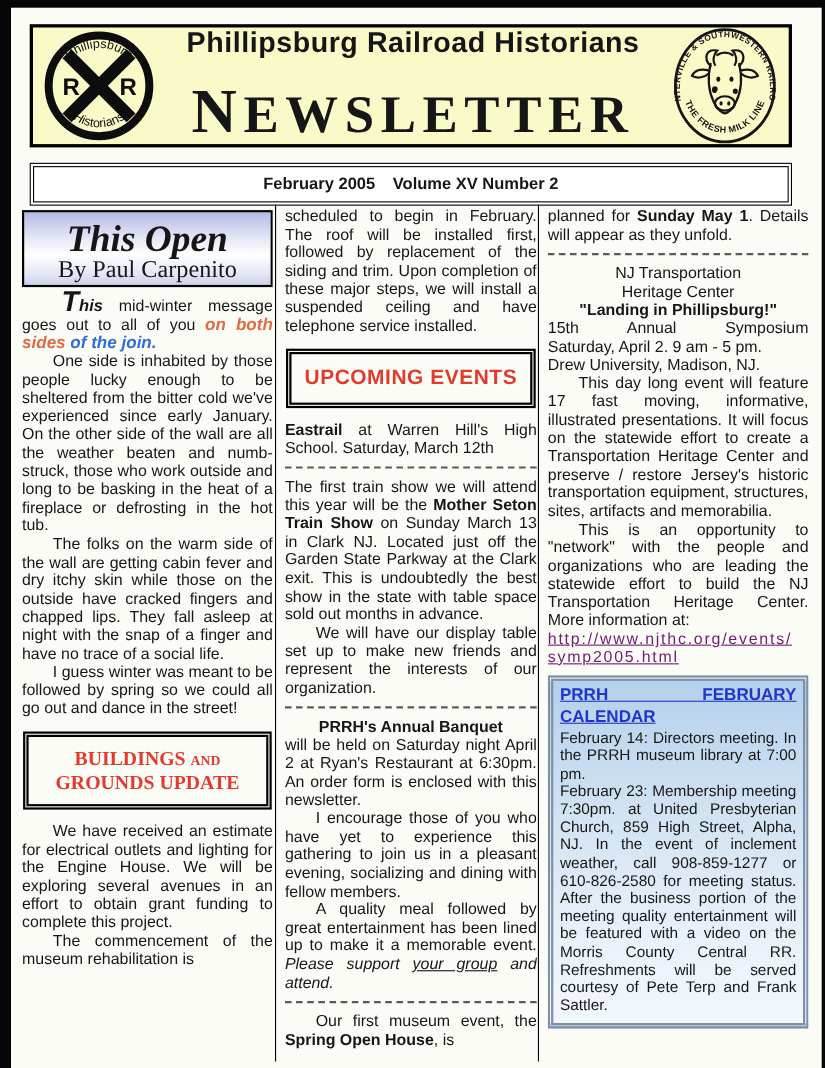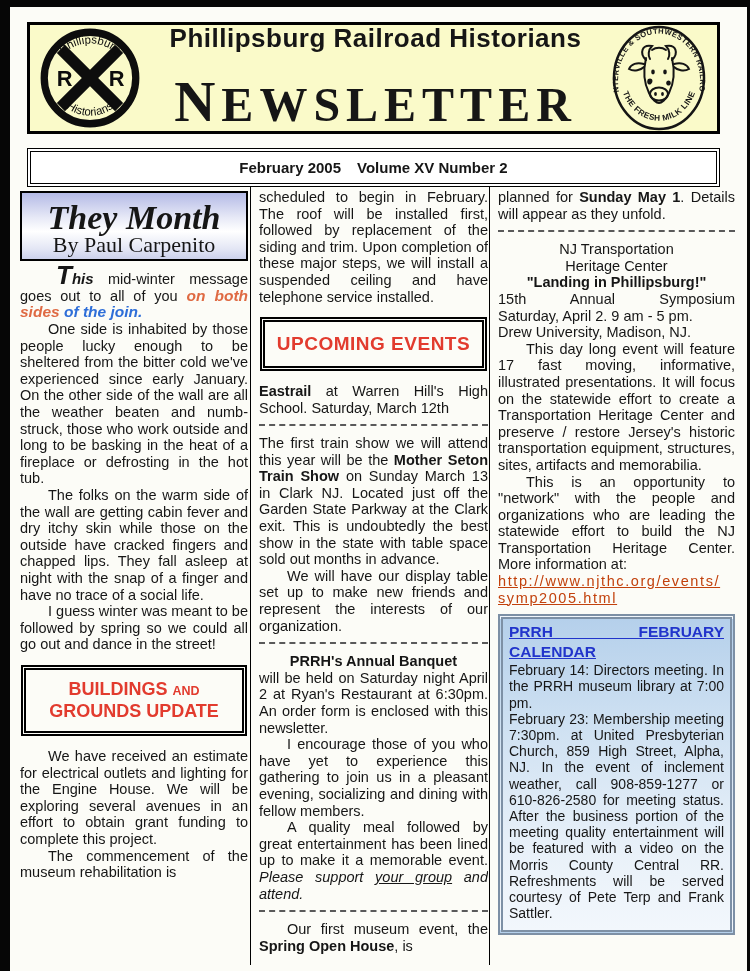--- a/index.html
+++ b/index.html
@@ -38,30 +38,30 @@
       background:linear-gradient(180deg,#b4bae6 0%,#e8eaf7 38%,#ffffff 58%,#e4e7f5 84%,#ccd1ec 100%);}
   .this-month-title{font-size:34px;font-weight:bold;font-style:italic;line-height:1.05;}
   .this-month-byline{font-size:22px;margin-top:1px;}
   .dropcap{font-size:26px;font-weight:bold;font-style:italic;line-height:0;}
   .dropcap-sm{font-size:15px;font-weight:bold;font-style:italic;}
   .hl-orange{color:#df6a43;font-weight:bold;font-style:italic;font-size:15.5px;}
   .hl-blue{color:#2e6ed8;font-weight:bold;font-style:italic;font-size:15.5px;}
   
   .red-box{border:5px double #000;text-align:center;color:#e23b2e;font-weight:bold;
            padding:8px 2px;margin:12px 1px;line-height:1.25;}
-  .red-box.buildings{font-size:18px;}
+  .red-box.buildings{font-size:18px;font-family:Liberation Serif, serif;}
   .red-box.upcoming{font-size:19px;letter-spacing:.5px;padding:10px 0;}
   .small-and{font-size:12.5px;}
   .dashed{border:none;border-top:2px dashed #5a5a5a;height:0;margin:8px 0 9px 0;}
   .banquet-title{margin:0;text-indent:0;text-align:center;font-weight:bold;}
   .center-line{margin:0;text-indent:0;text-align:center;}
   .spread-line{margin:0;text-indent:0;text-align:justify;text-align-last:justify;}
   .plain-line{margin:0;text-indent:0;text-align:left;}
   .link-line{margin:0;text-indent:0;text-align:left;text-decoration:underline;
-             letter-spacing:1.6px;color:#c2410c;cursor:pointer;}
+             letter-spacing:1.6px;color:#701a75;cursor:pointer;}
   
   .calendar{border:5px double #7d90a5;box-sizing:border-box;margin-top:8px;padding:3px 6px 8px;
       background:linear-gradient(180deg,#b5d0eb 0%,#cfe1f2 35%,#e9f1f9 75%,#f2f7fc 100%);
       font-size:14px;line-height:16.2px;}
   .calendar-title{margin:0;text-align:center;color:#2134cb;font-weight:bold;
                   text-decoration:underline;font-size:15.5px;line-height:20px;}
   .calendar p{margin:0;text-indent:0;text-align:justify;}
 </style>
 </head>
 <body>
@@ -125,21 +125,21 @@
   <div class="datebar">
     <span>February 2005</span>
     <span>Volume XV Number 2</span>
   </div>
 
   <div class="vdivider" style="left:240px;"></div>
   <div class="vdivider" style="left:479px;"></div>
 
   <div class="col col-left">
     <div class="this-month">
-      <div class="this-month-title">They Month</div>
+      <div class="this-month-title">This Open</div>
       <div class="this-month-byline">By Paul Carpenito</div>
     </div>
 
     <p class="para" style="text-indent:36px;"><span class="dropcap">T</span><span class="dropcap-sm">his</span><span> mid-winter message goes out to all of you </span><span class="hl-orange">on both sides</span><span class="hl-blue"> of the join.</span></p>
 
     <p class="para">One side is inhabited by those people lucky enough to be sheltered from the bitter cold we've experienced since early January. On the other side of the wall are all the weather beaten and numb-struck, those who work outside and long to be basking in the heat of a fireplace or defrosting in the hot tub.</p>
     <p class="para">The folks on the warm side of the wall are getting cabin fever and dry itchy skin while those on the outside have cracked fingers and chapped lips. They fall asleep at night with the snap of a finger and have no trace of a social life.</p>
     <p class="para">I guess winter was meant to be followed by spring so we could all go out and dance in the street!</p>
 
     <div class="red-box buildings">

